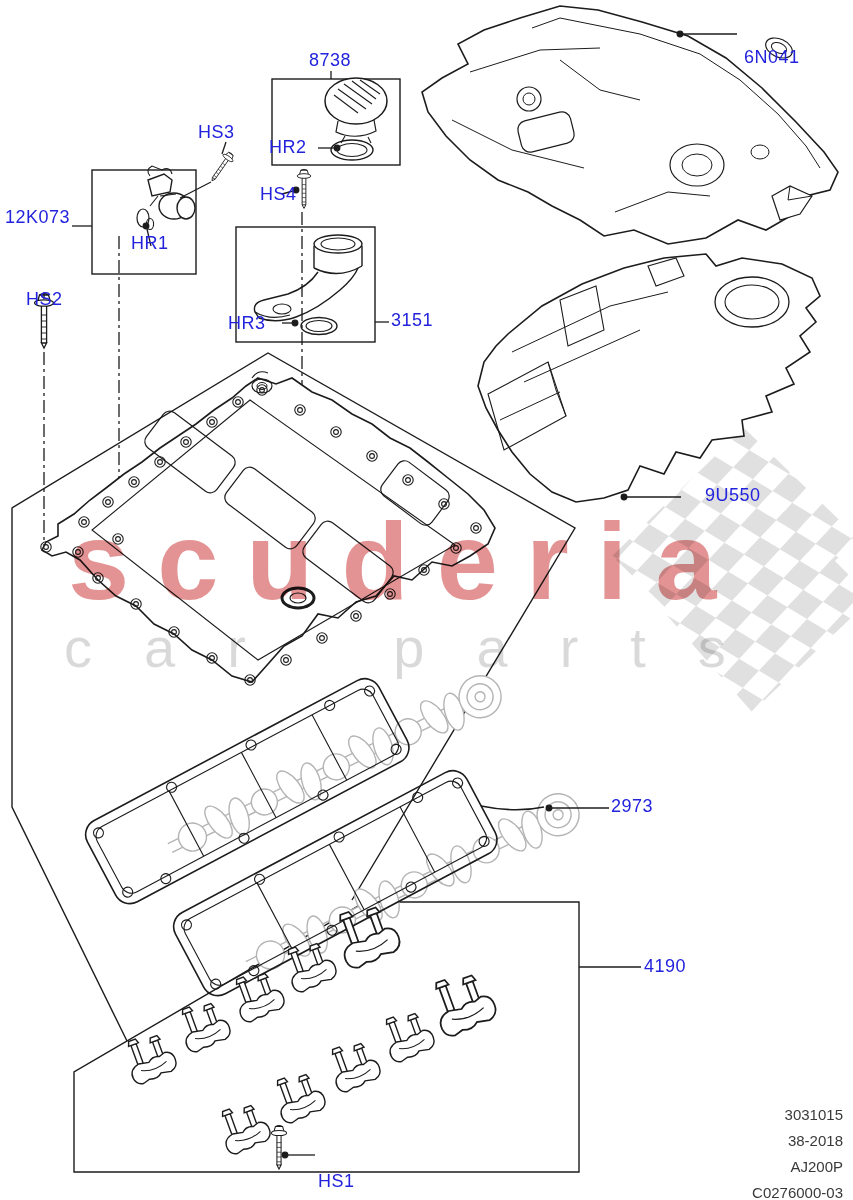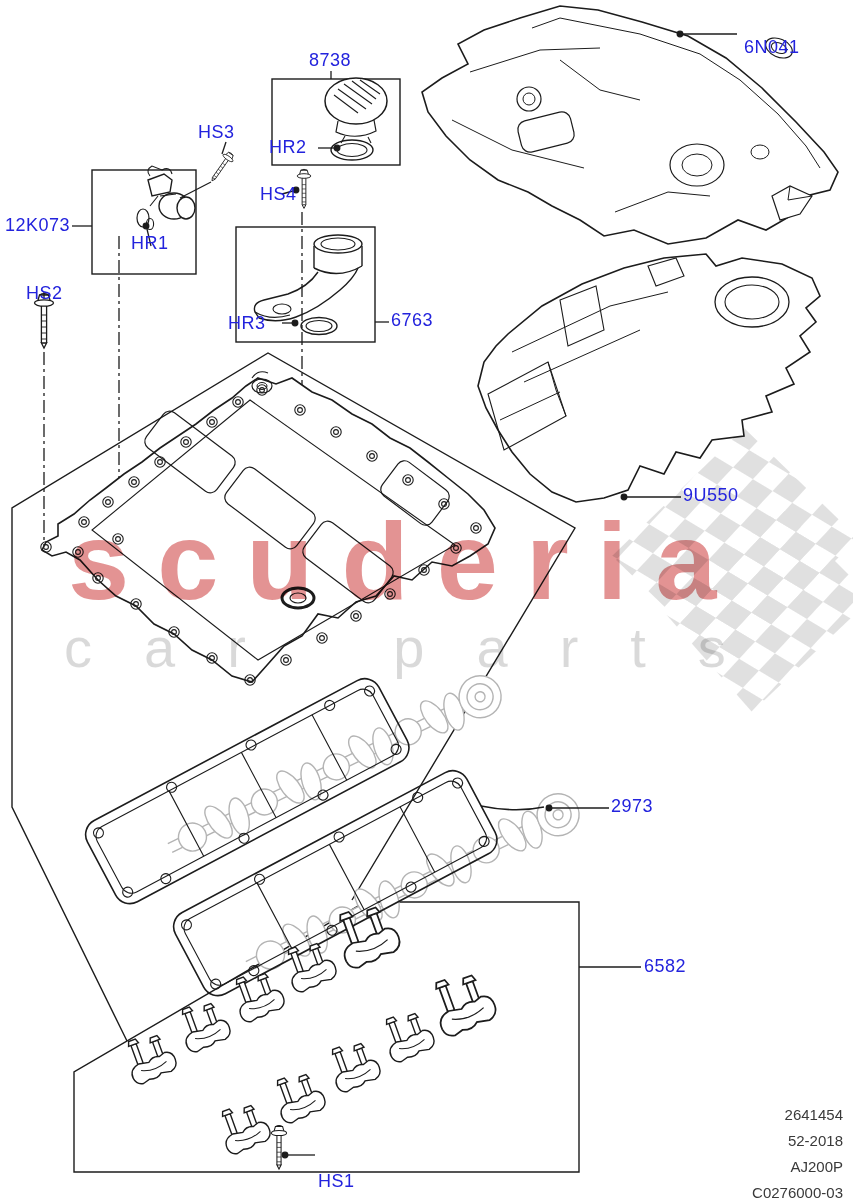--- a/index.html
+++ b/index.html
@@ -277,32 +277,32 @@
         <circle cx="285" cy="1155" r="2.8"></circle>
     </g>
   </svg>
 
   <div class="wm-brand">scuderia</div>
   <div class="wm-sub">car parts</div>
 
   <span class="callout" style="left:309px;top:51px">8738</span>
   <span class="callout" style="left:198px;top:123px">HS3</span>
   <span class="callout" style="left:269px;top:138px">HR2</span>
-  <span class="callout" style="left:744px;top:38px">6N041</span>
+  <span class="callout" style="left:744px;top:48px">6N041</span>
   <span class="callout" style="left:260px;top:185px">HS4</span>
-  <span class="callout" style="left:5px;top:216px">12K073</span>
+  <span class="callout" style="left:5px;top:208px">12K073</span>
   <span class="callout" style="left:131px;top:234px">HR1</span>
-  <span class="callout" style="left:26px;top:284px">HS2</span>
+  <span class="callout" style="left:26px;top:290px">HS2</span>
   <span class="callout" style="left:228px;top:314px">HR3</span>
-  <span class="callout" style="left:391px;top:311px">6763</span>
-  <span class="callout" style="left:683px;top:486px">9U550</span>
+  <span class="callout" style="left:391px;top:311px">3151</span>
+  <span class="callout" style="left:705px;top:486px">9U550</span>
   <span class="callout" style="left:611px;top:797px">2973</span>
-  <span class="callout" style="left:644px;top:957px">6582</span>
+  <span class="callout" style="left:644px;top:957px">4190</span>
   <span class="callout" style="left:318px;top:1172px">HS1</span>
 
   <div class="info">
-    <div>2641454</div>
-    <div>52-2018</div>
+    <div>3031015</div>
+    <div>38-2018</div>
     <div>AJ200P</div>
     <div>C0276000-03</div>
   </div>
 
 </div>
 
 </body></html>

